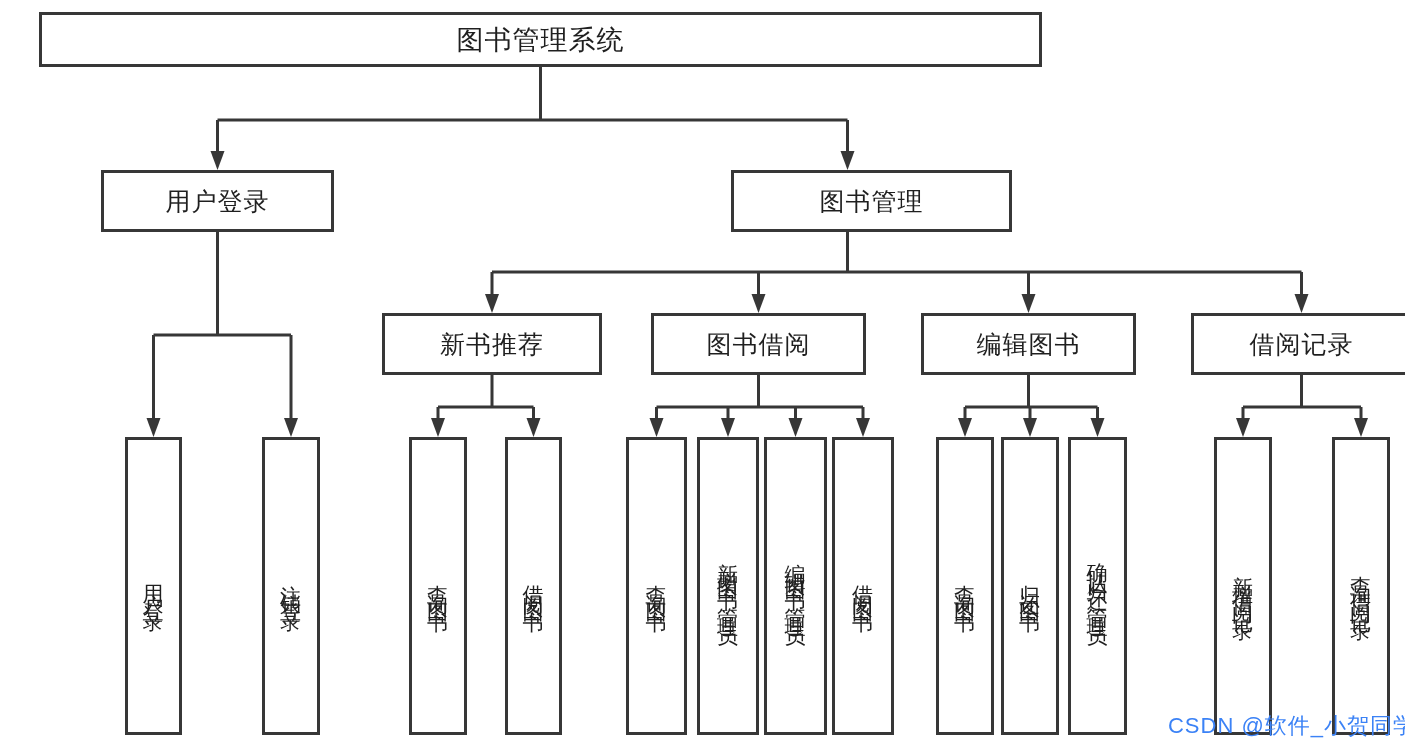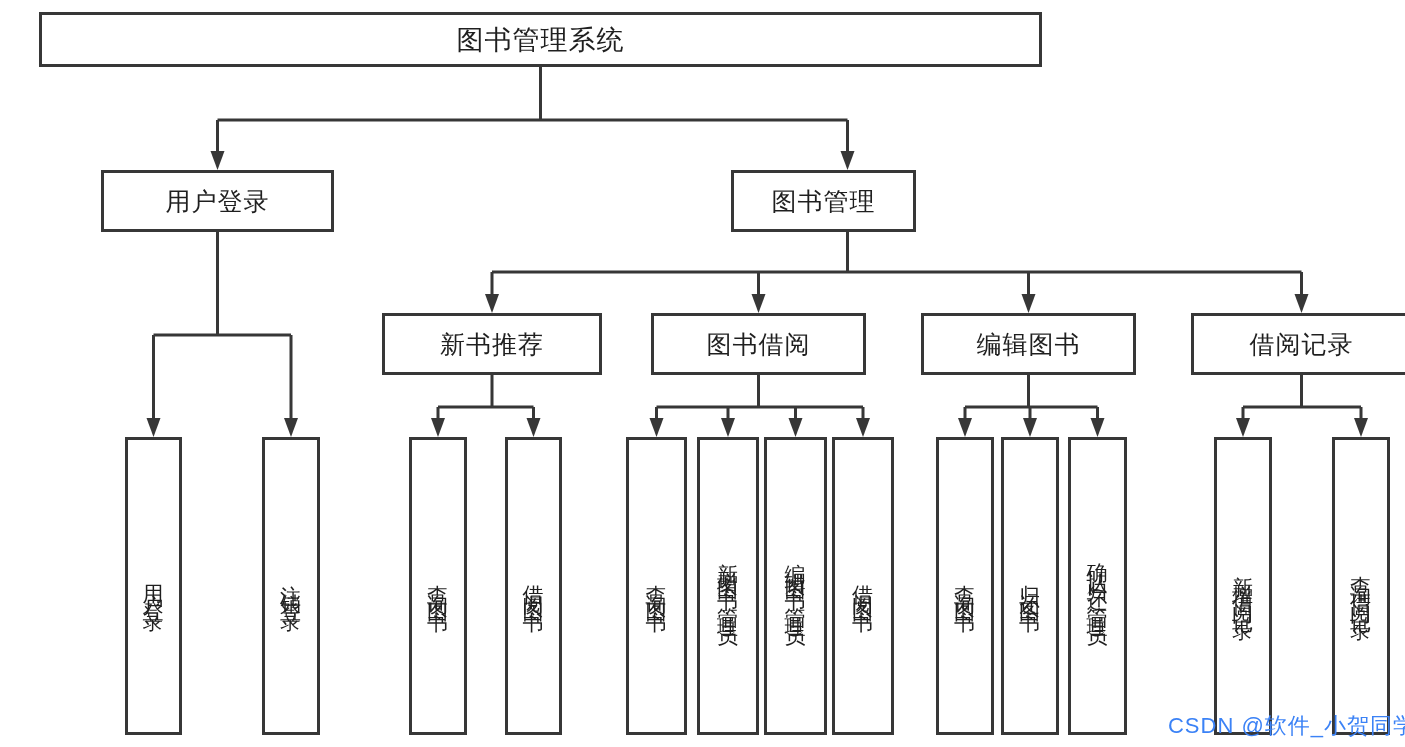--- a/index.html
+++ b/index.html
@@ -12,21 +12,21 @@
   #stage{position:absolute;inset:0;width:1405px;height:747px;margin-left:19px;}
   svg.connectors{position:absolute;left:0;top:0;z-index:0;}
   .box{
     position:absolute;box-sizing:border-box;background:#ffffff;
     border:3px solid #373737;display:flex;align-items:center;justify-content:center;
     z-index:1;text-align:center;
   }
   .root-box{left:20px;top:12px;width:1003px;height:55px;font-size:27px;letter-spacing:1px;}
   .branch{height:62px;font-size:25px;letter-spacing:1px;}
   .b-user-login{left:82px;top:170px;width:233px;}
-  .b-book-mgmt{left:712px;top:170px;width:185px;}
+  .b-book-mgmt{left:712px;top:170px;width:281px;}
   .m-new-book{left:363px;top:313px;width:220px;}
   .m-book-borrow{left:632px;top:313px;width:215px;}
   .m-current-borrow{left:902px;top:313px;width:215px;}
   .m-borrow-records{left:1172px;top:313px;width:221px;justify-content:center;}
   .mod{top:313px;}
   .leaf{top:437px;height:298px;}
   .vtext{
     writing-mode:vertical-rl;text-orientation:mixed;
     font-size:21px;letter-spacing:9px;line-height:1;
     white-space:nowrap;

